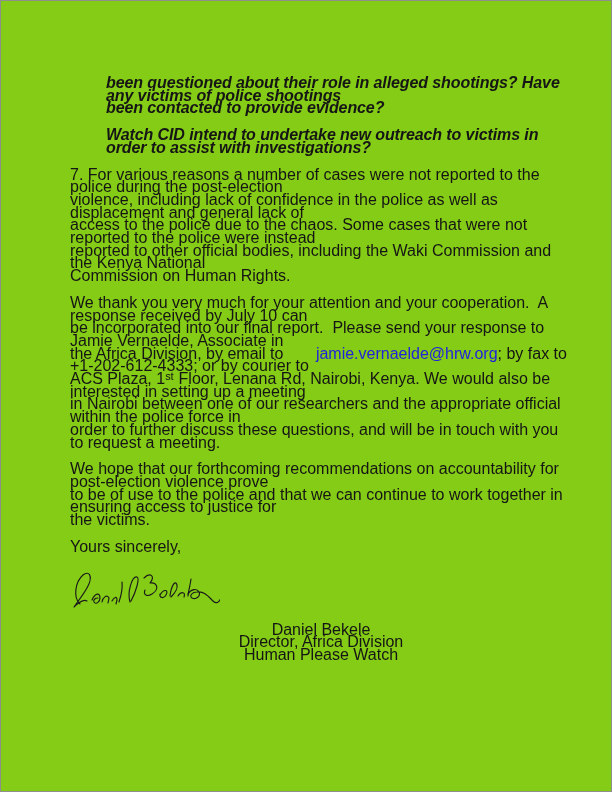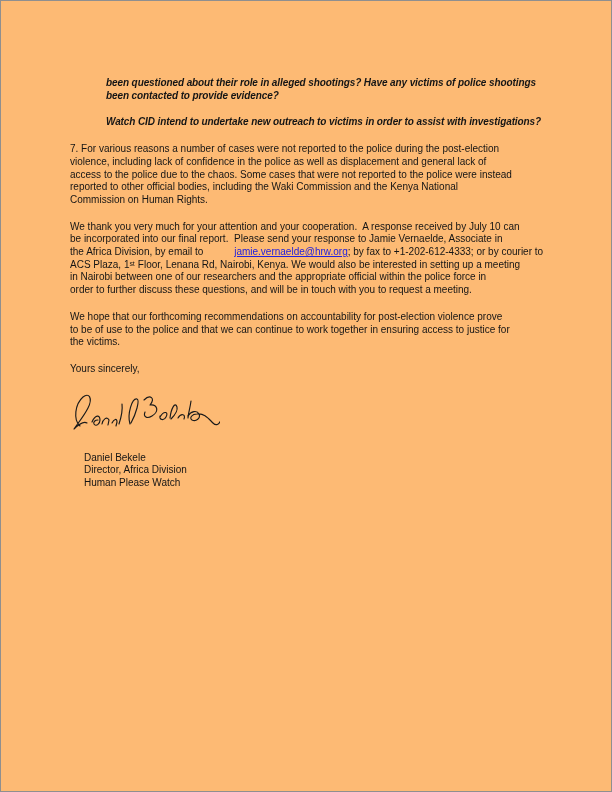--- a/index.html
+++ b/index.html
@@ -1,24 +1,24 @@
 <!DOCTYPE html>
 <html><head>
 <meta charset="utf-8">
 <style>
   html, body { margin: 0; padding: 0; background: #ffffff; }
   .page {
     position: relative;
     width: 612px;
     height: 792px;
     box-sizing: border-box;
-    background: #fdba74;
+    background: #84cc16;
     border: 1px solid #8f8f8f;
     font-family: "Liberation Sans", sans-serif;
-    font-size: 10px;
+    font-size: 16px;
     line-height: 12.7px;
     color: #151515;
     overflow: hidden;
   }
   .content {
     position: absolute;
     left: 69px;
     top: 76px;
     width: 502px;
   }
@@ -27,30 +27,29 @@
     white-space: pre-line;
   }
   .question {
     font-style: italic;
     font-weight: bold;
     margin-left: 36px;
     letter-spacing: -0.1px;
   }
   .closing-thanks { }
   .link {
-    text-decoration: underline;
     cursor: pointer;
     padding-left: 28px;
   }
   .valediction { }
   .signature-wrap {
     margin: 0 0 2px 0;
     height: 48px;
   }
-  .signoff { margin: 14px; white-space: pre-line; }
+  .signoff { margin: 8px; white-space: pre-line; text-align: center; }
 </style>
 </head>
 <body>
 
 <div class="page">
   <div class="content">
 
     <p class="par question">been questioned about their role in alleged shootings? Have any victims of police shootings
 been contacted to provide evidence?</p>
 

